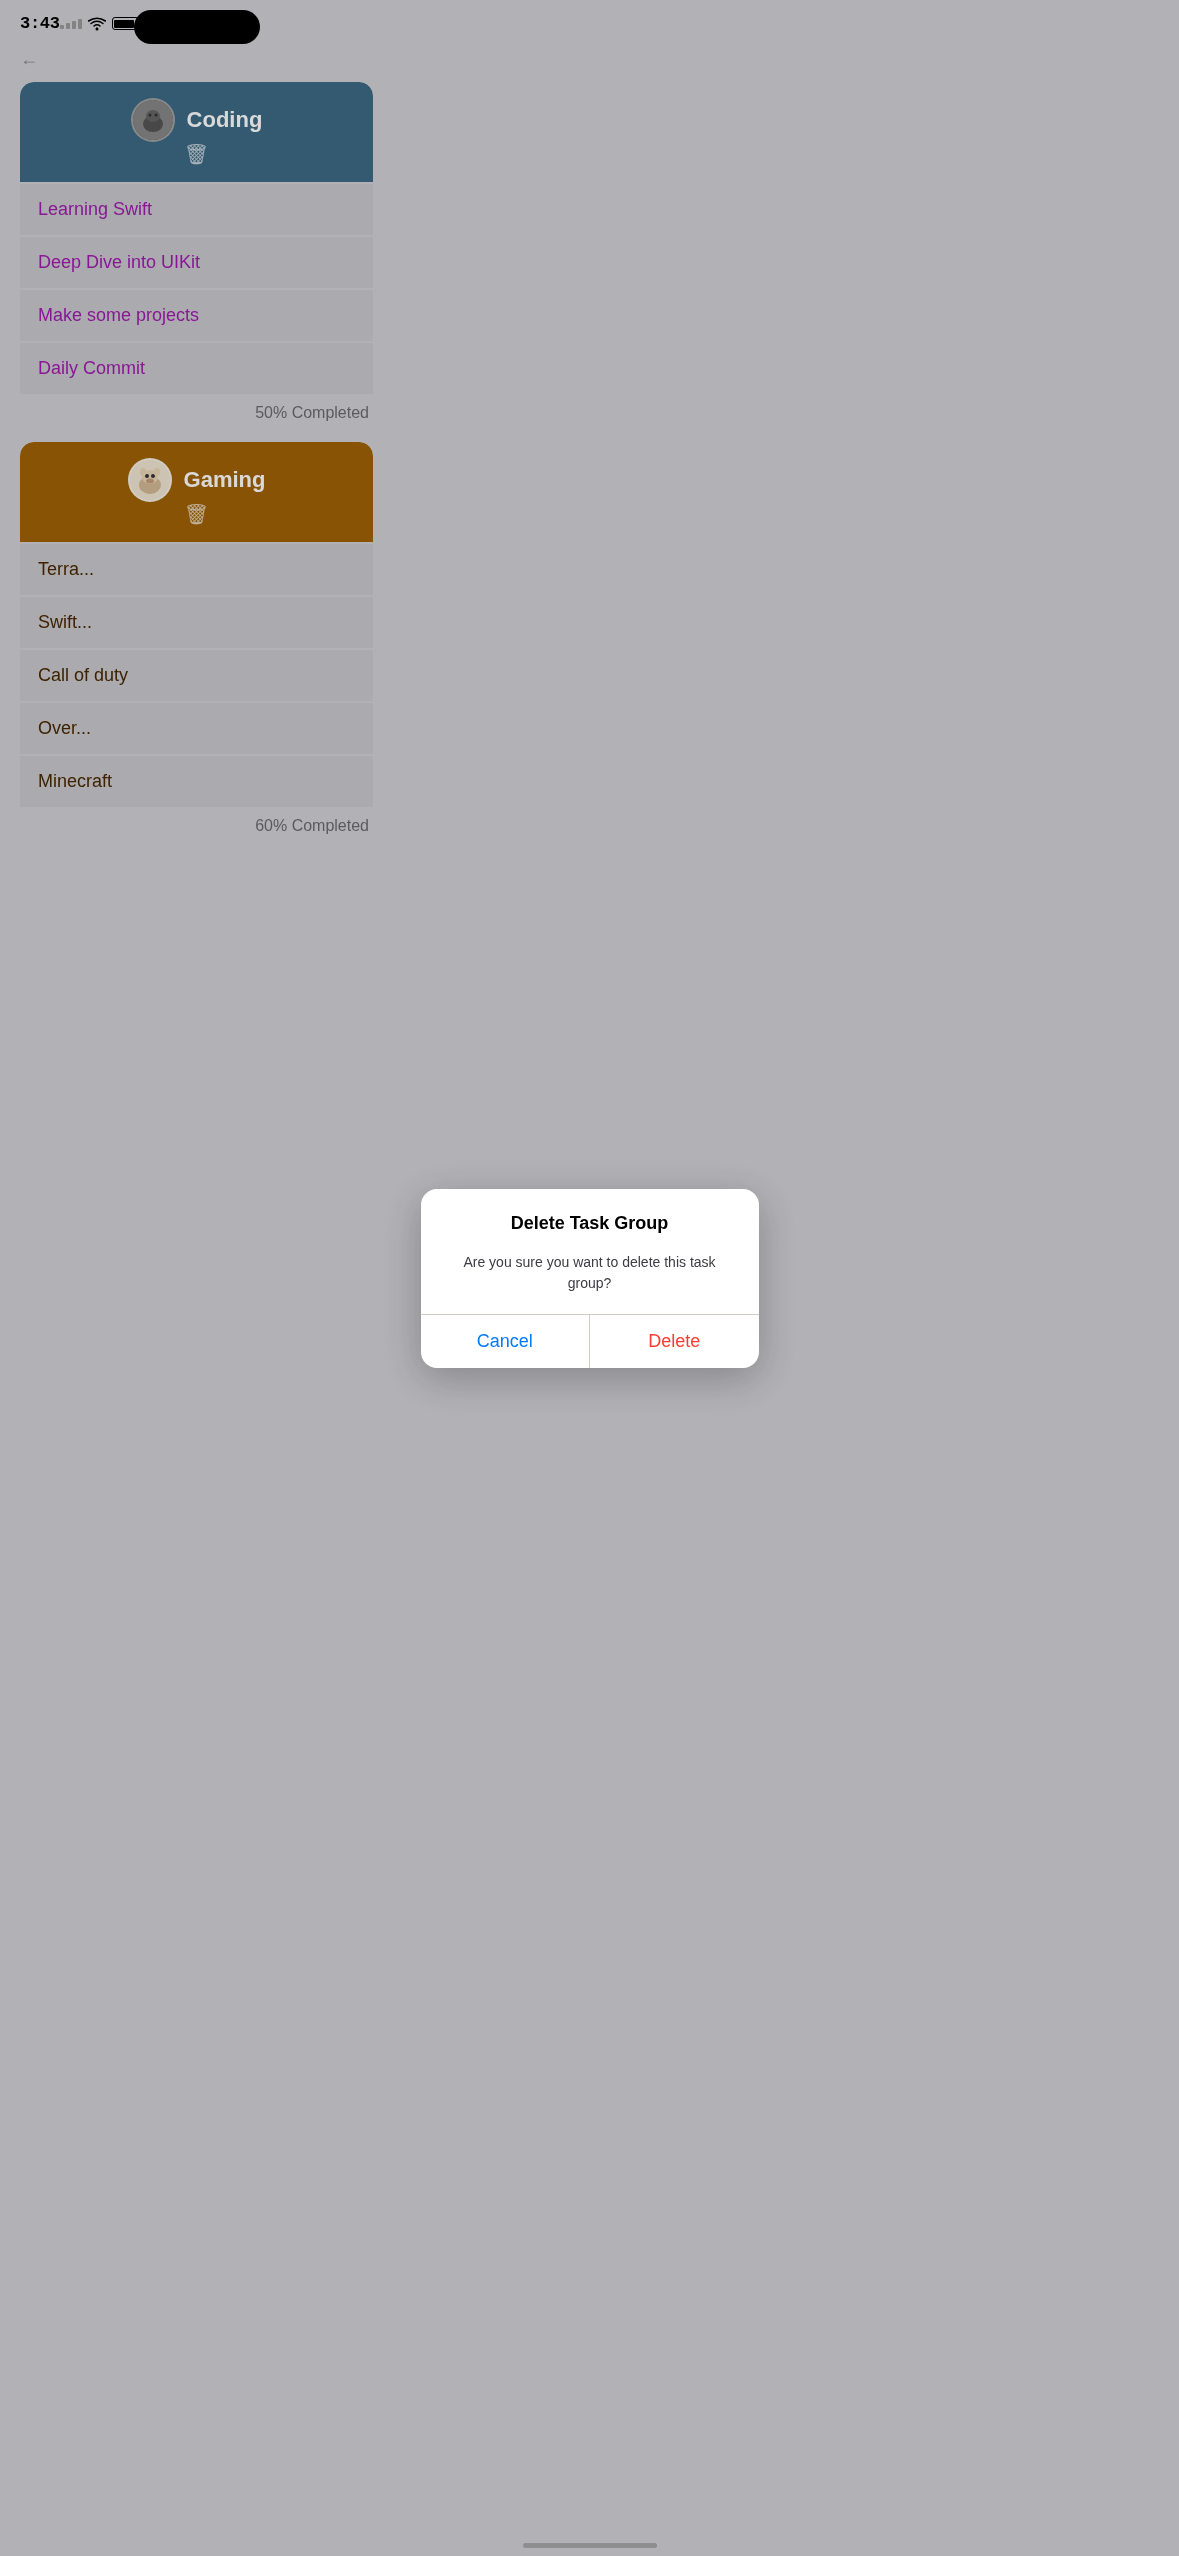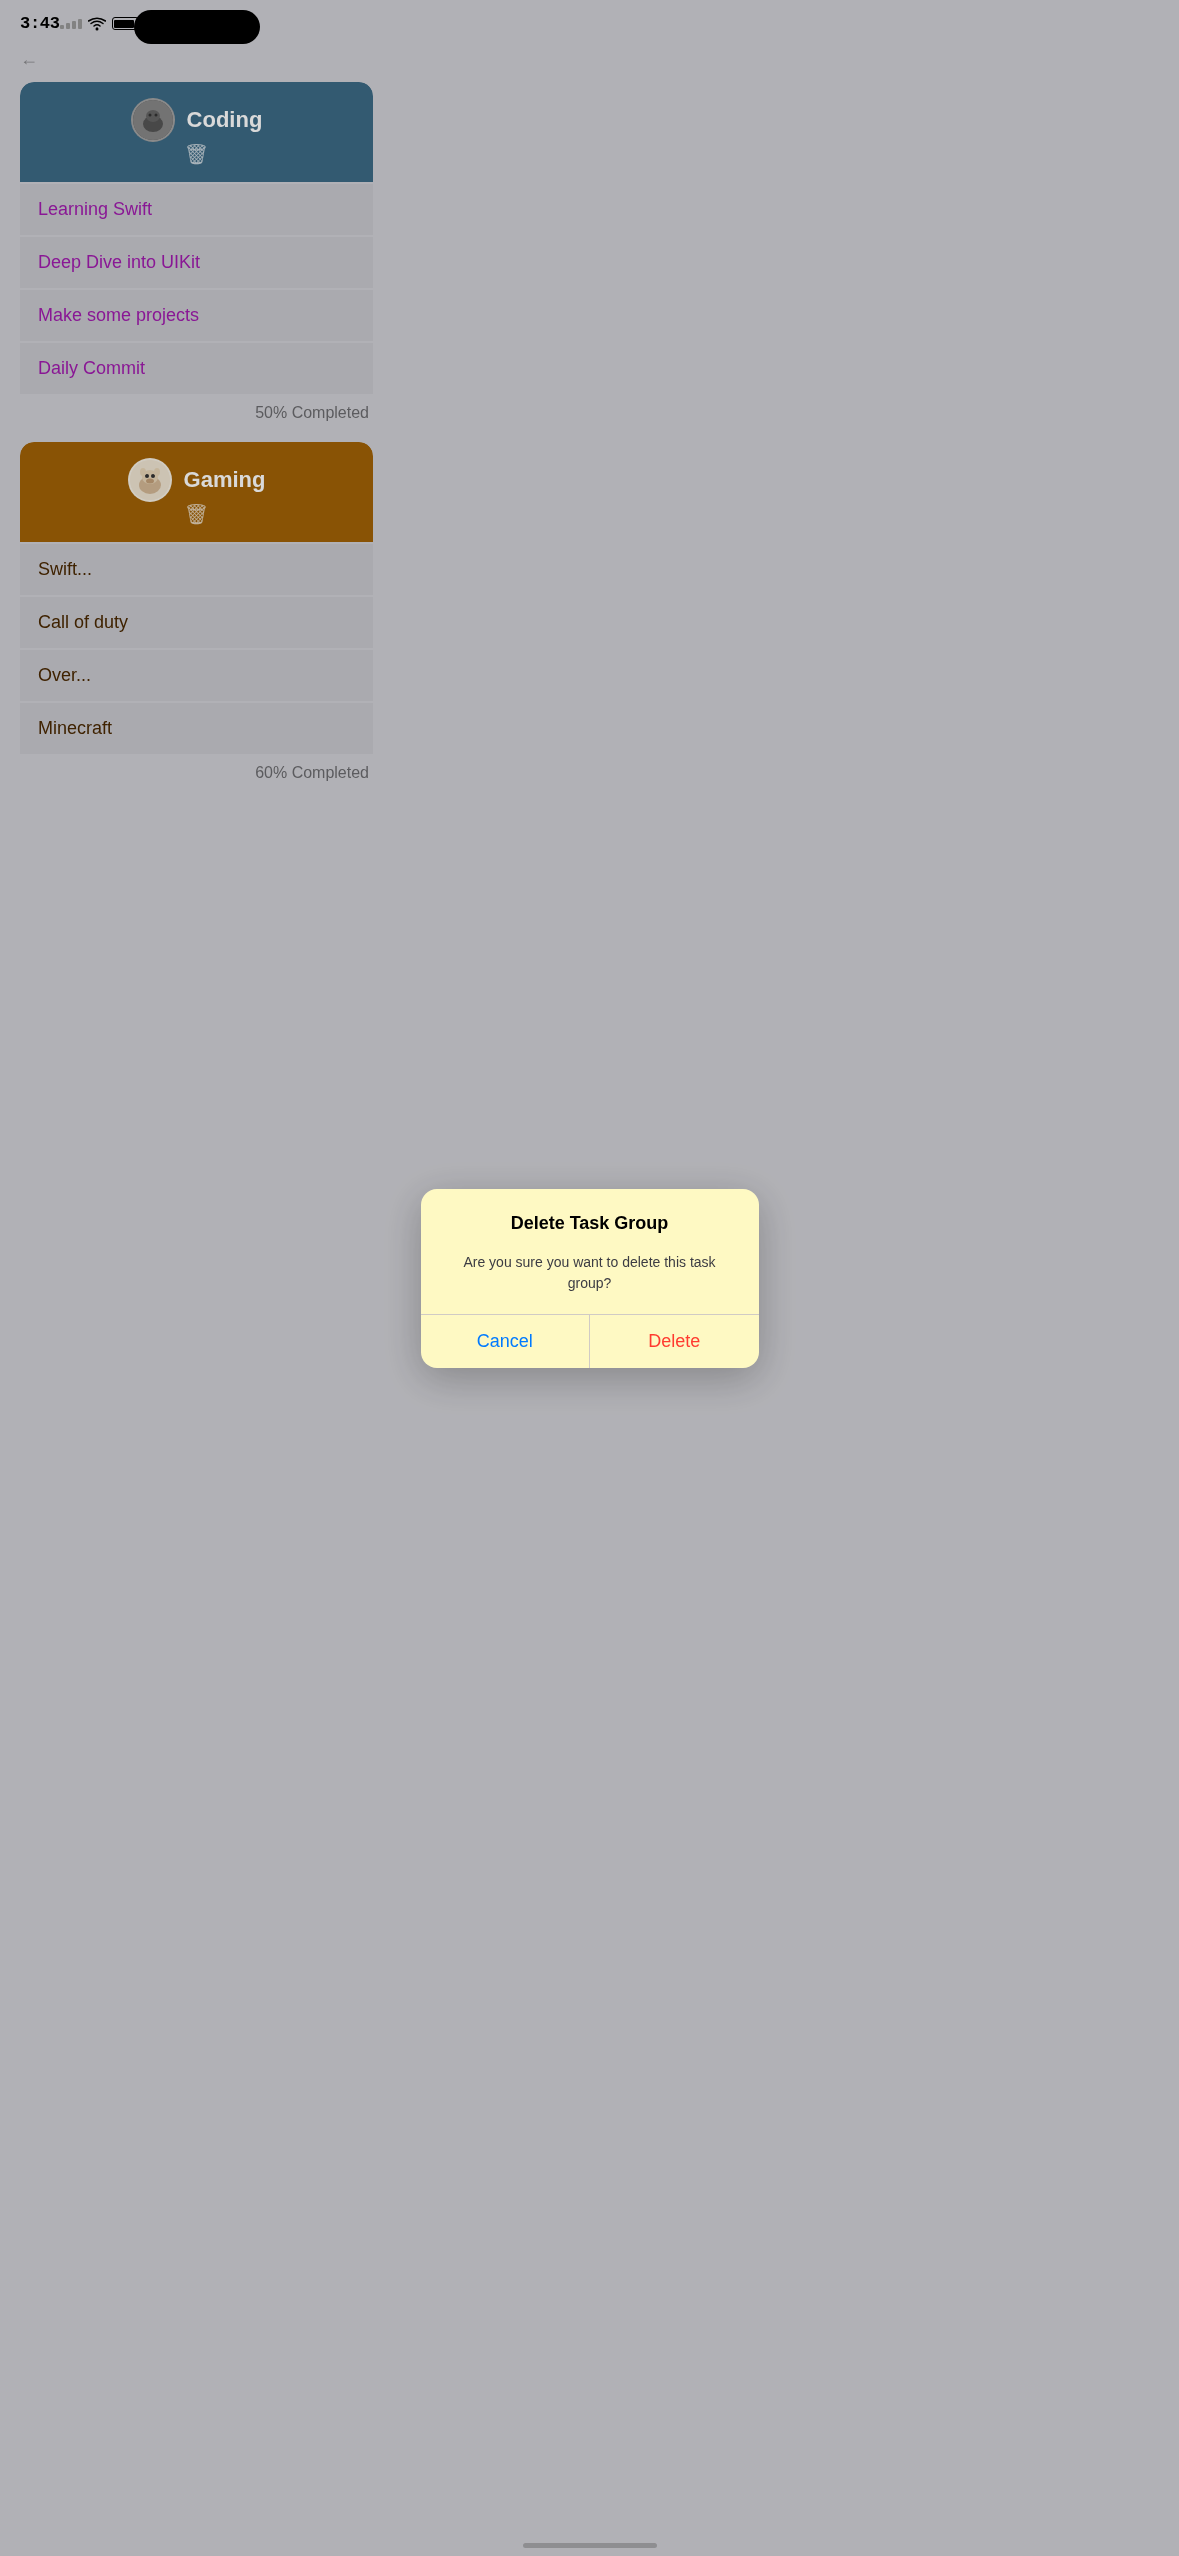--- a/index.html
+++ b/index.html
@@ -218,21 +218,21 @@
       right: 0;
       bottom: 0;
       background: rgba(0,0,0,0.15);
       display: flex;
       align-items: center;
       justify-content: center;
       z-index: 100;
     }
 
     .dialog {
-      background: #fef9c3;
+      background: #ffffff;
       border-radius: 16px;
       width: 338px;
       overflow: hidden;
       box-shadow: 0 10px 40px rgba(0,0,0,0.25);
     }
 
     .dialog-content {
       padding: 24px 20px 20px 20px;
       text-align: center;
     }
@@ -369,20 +369,21 @@
             <ellipse cx="20" cy="21" rx="4" ry="2.5" fill="#c4a07a"></ellipse>
             <ellipse cx="13" cy="12" rx="3" ry="4" fill="#e8d5b7"></ellipse>
             <ellipse cx="27" cy="12" rx="3" ry="4" fill="#e8d5b7"></ellipse>
           </svg>
         </div>
         <span class="group-title">Gaming</span>
       </div>
       <span class="trash-icon">🗑</span>
     </div>
     <div class="task-items">
+      <div class="task-item gaming-item">Terra...</div>
       <div class="task-item gaming-item">Swift...</div>
       <div class="task-item gaming-item">Call of duty</div>
       <div class="task-item gaming-item">Over...</div>
       <div class="task-item gaming-item">Minecraft</div>
     </div>
     <div class="completion-text">60% Completed</div>
   </div>
 
 </div>
 

